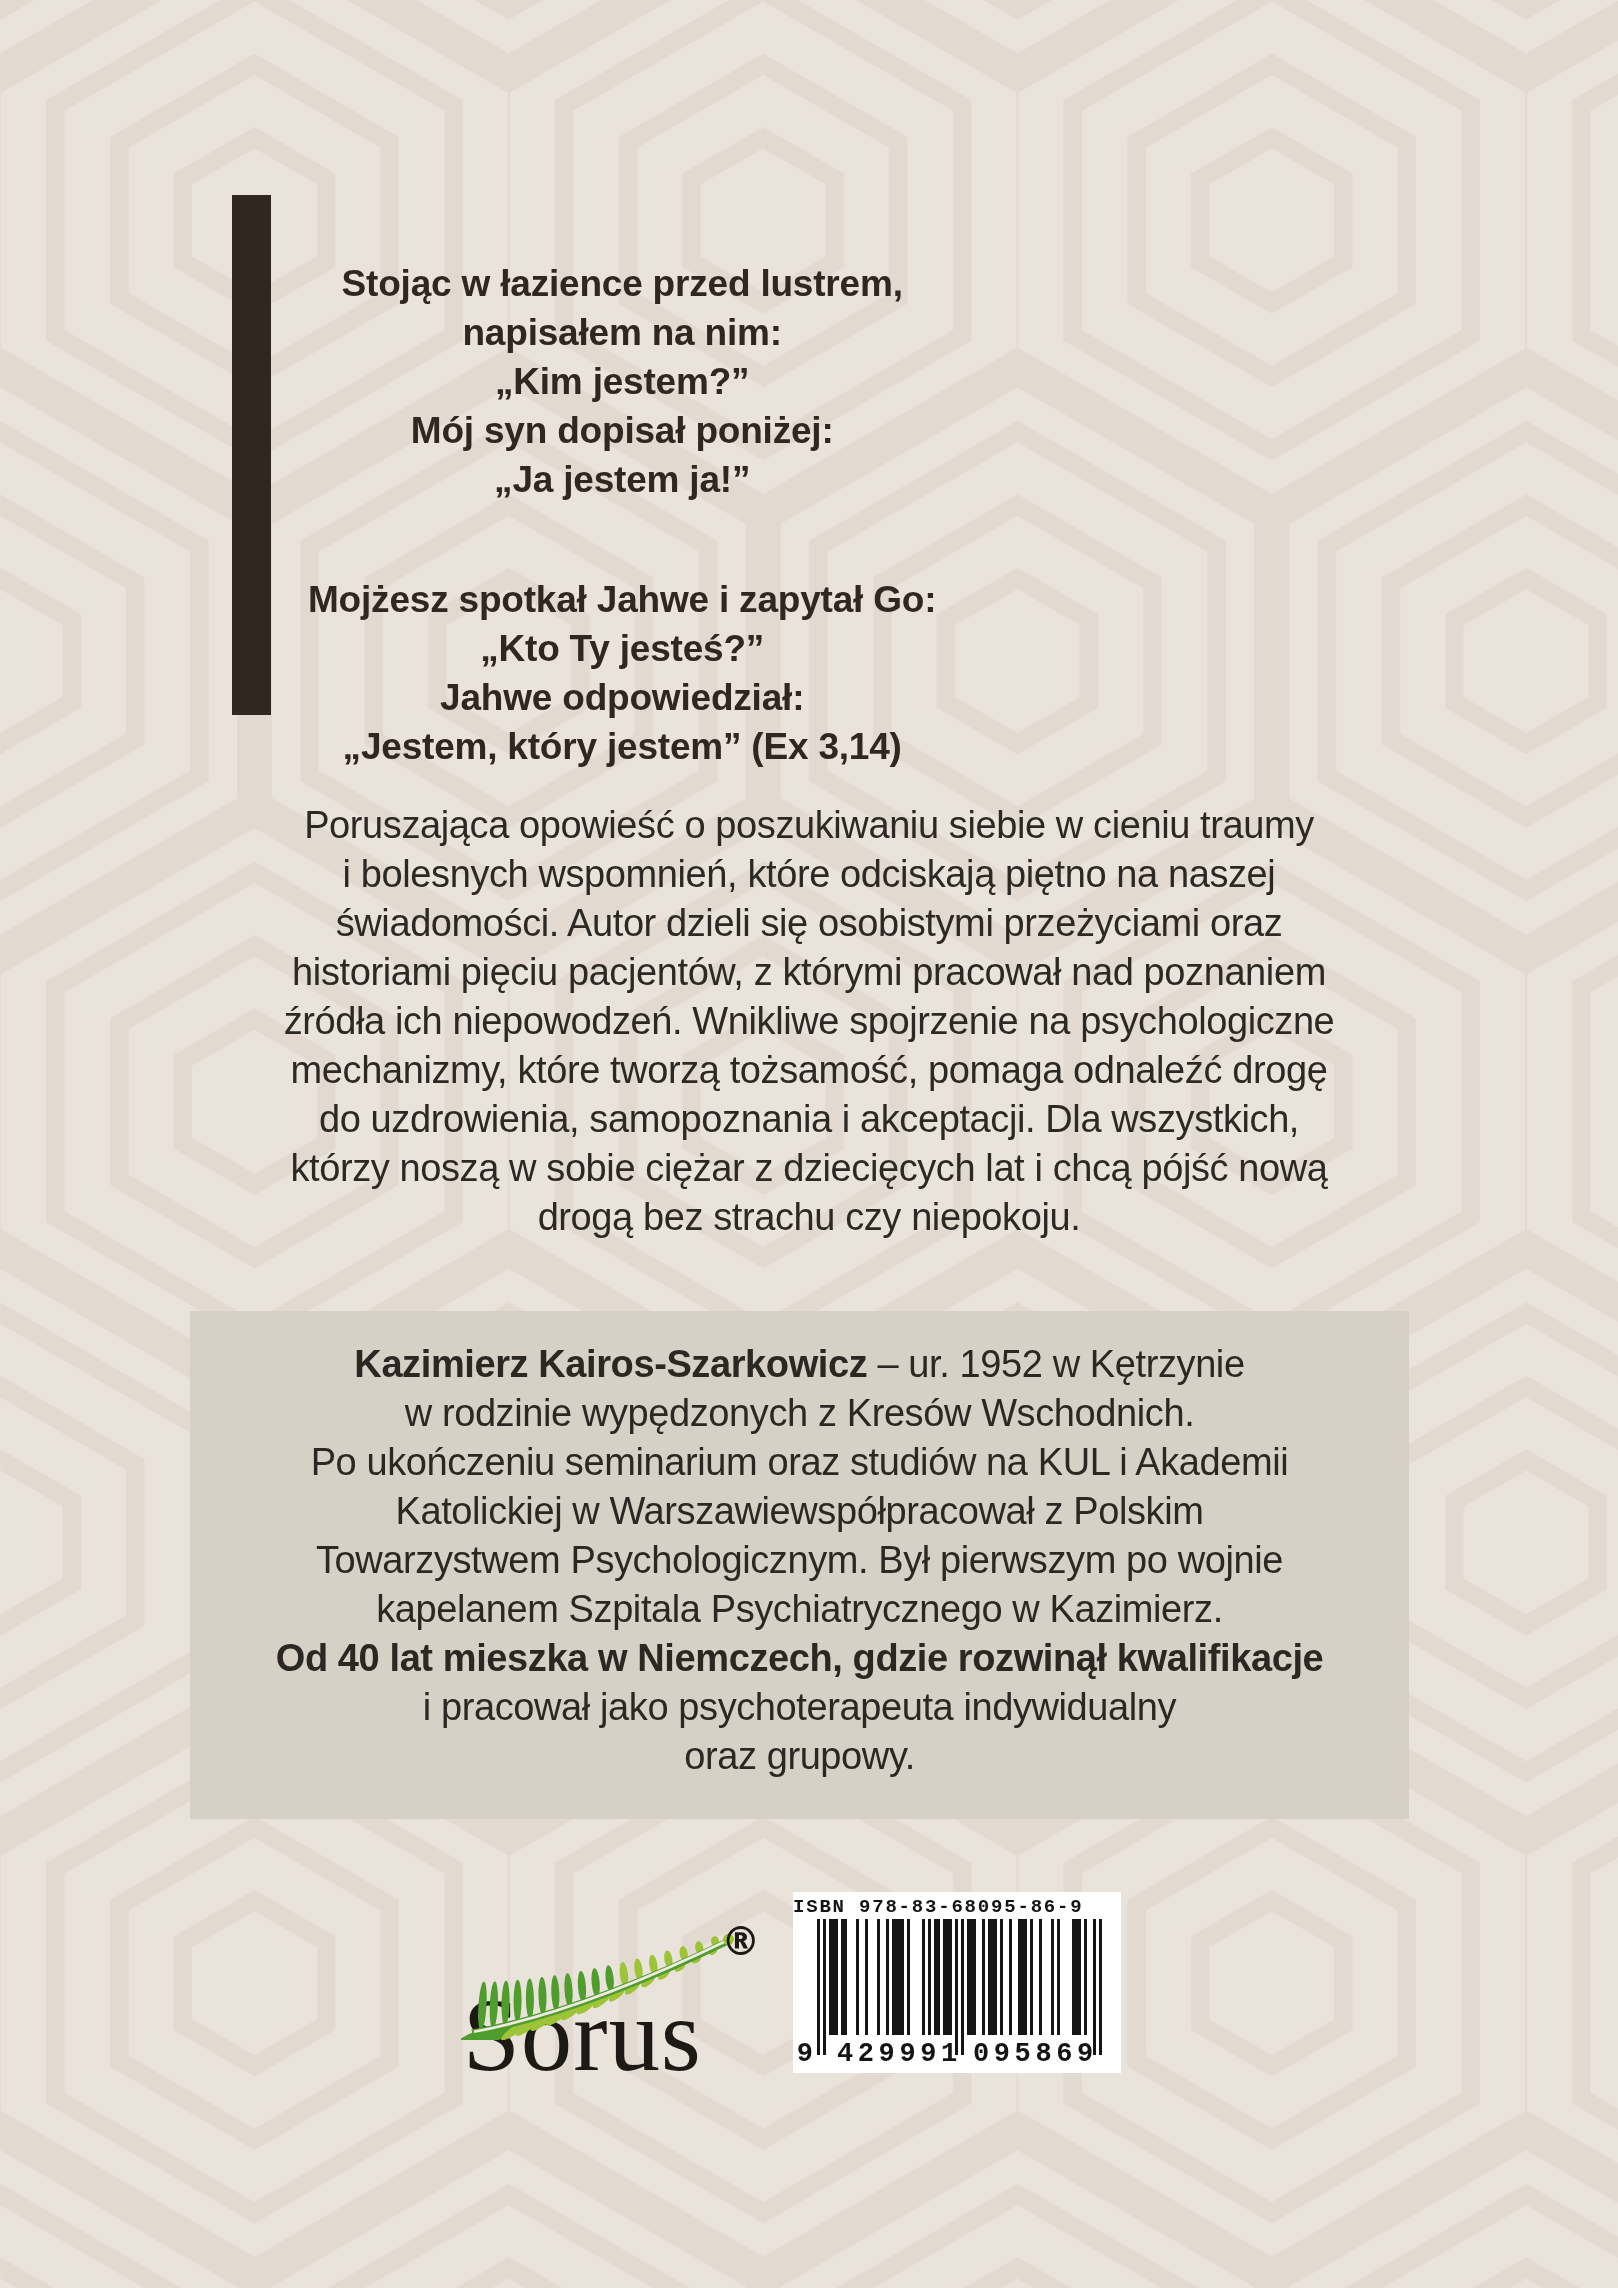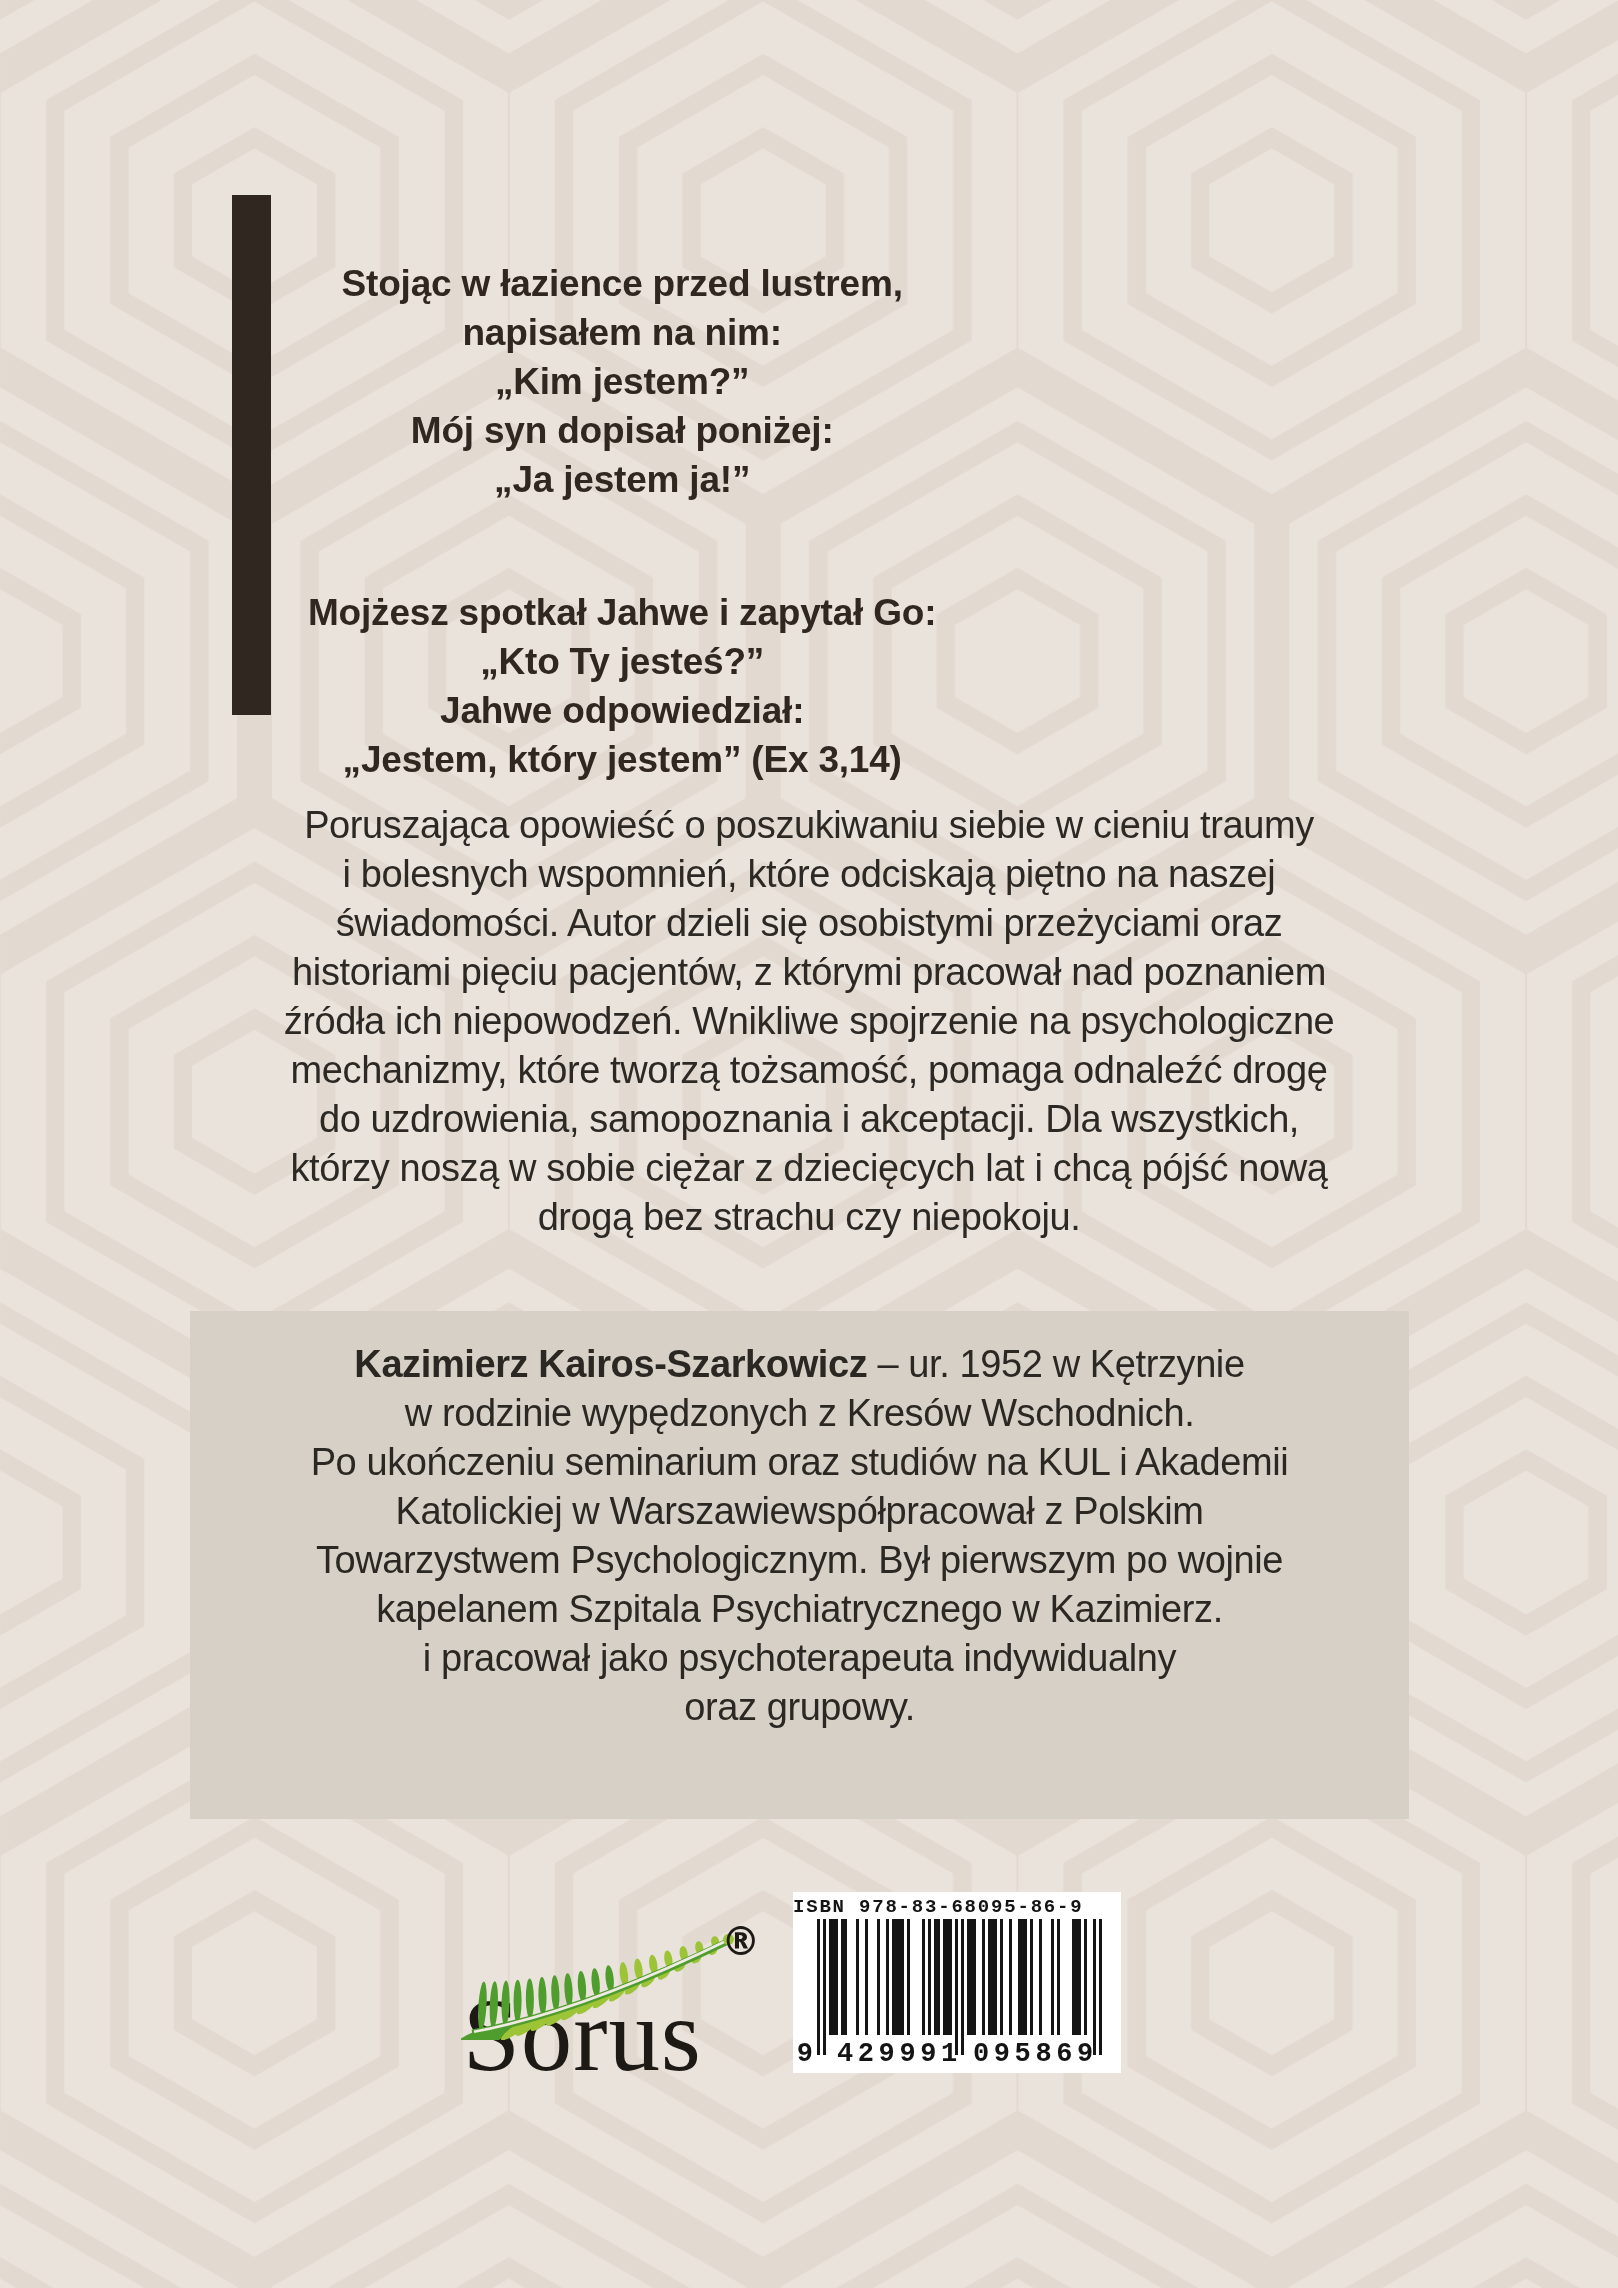--- a/index.html
+++ b/index.html
@@ -12,21 +12,21 @@
   .cover{position:absolute;left:0;top:0;width:1619px;height:2288px;z-index:1;}
 
   
   .quote-section{position:absolute;left:232px;top:195px;display:flex;}
   .quote-bar{width:39px;height:520px;background:#2F2720;flex:0 0 auto;}
   .quote-text{
     margin-left:37px;padding-top:14.7px;
     font-weight:bold;font-size:37px;line-height:49px;
     color:#2F2720;white-space:pre-line;letter-spacing:-0.2px;text-align:center;
   }
-  .quote-stanza-2{margin-top:35px;}
+  .quote-stanza-2{margin-top:22px;}
 
   
   .synopsis{
     position:absolute;left:119px;top:801px;width:1380px;
     text-align:center;font-size:38px;line-height:49px;
     color:#2C2925;white-space:pre-line;letter-spacing:-0.4px;
   }
 
   
   .bio-box{
@@ -136,20 +136,21 @@
 którzy noszą w sobie ciężar z dziecięcych lat i chcą pójść nową
 drogą bez strachu czy niepokoju.</div>
 
   <div class="bio-box">
     <div><span class="bio-name">Kazimierz Kairos-Szarkowicz</span><span> – ur. 1952 w Kętrzynie</span></div>
     <div class="bio-pre">w rodzinie wypędzonych z Kresów Wschodnich.
 Po ukończeniu seminarium oraz studiów na KUL i Akademii
 Katolickiej w Warszawiewspółpracował z Polskim
 Towarzystwem Psychologicznym. Był pierwszym po wojnie
 kapelanem Szpitala Psychiatrycznego w Kazimierz.</div>
+    <div class="bio-bold">Od 40 lat mieszka w Niemczech, gdzie rozwinął kwalifikacje</div>
     <div class="bio-pre">i pracował jako psychoterapeuta indywidualny
 oraz grupowy.</div>
   </div>
 
   <div class="logo">
     <div class="logo-text">Sorus</div>
     <svg class="fern" id="fern-svg" width="275" height="119" viewBox="0 0 300 130" aria-hidden="true">
         <ellipse cx="27.08" cy="0" rx="27.08" ry="4.4" fill="#4E9D2D" transform="translate(21.510399999999997,120.15039999999999) rotate(-86.4423569982681)"></ellipse>
         <ellipse cx="23.830399999999997" cy="0" rx="23.830399999999997" ry="4.4" fill="#4E9D2D" transform="translate(21.510399999999997,120.15039999999999) rotate(148.5576430017319)"></ellipse>
         <ellipse cx="25.838" cy="0" rx="25.838" ry="4.4" fill="#4E9D2D" transform="translate(34.572784,117.36918399999999) rotate(-87.5836327679829)"></ellipse>

